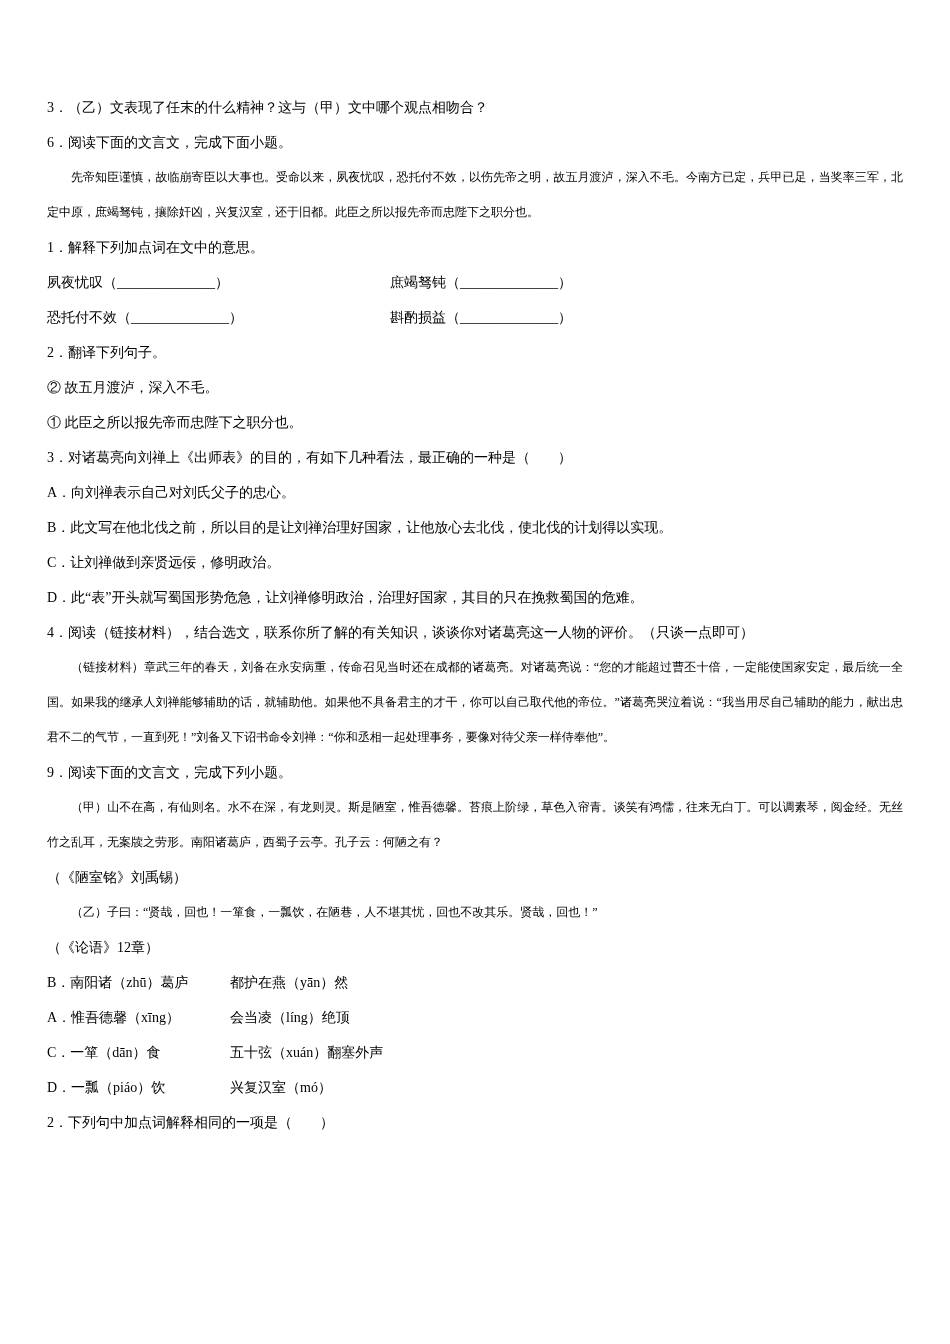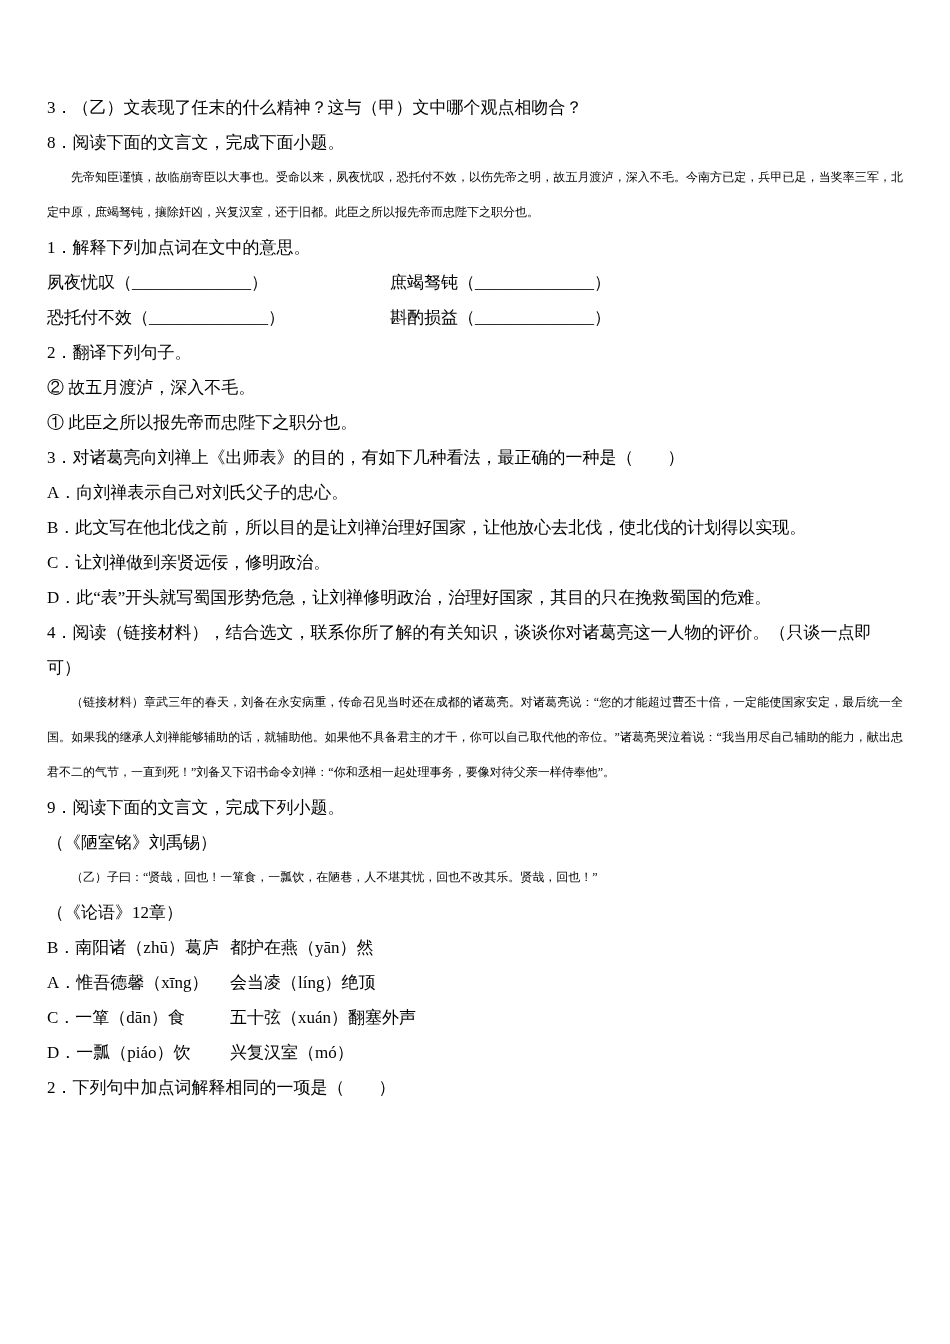--- a/index.html
+++ b/index.html
@@ -12,21 +12,21 @@
     color: #000000;
     background: #ffffff;
   }
   .page {
     width: 950px;
     min-height: 1344px;
     padding: 90px 47px 60px 47px;
     background: #ffffff;
   }
   .line {
-    font-size: 17px;
+    font-size: 14px;
     line-height: 35px;
     white-space: normal;
     text-align: left;
   }
   .para {
     font-size: 12px;
     line-height: 35px;
     text-align: justify;
     text-justify: inter-ideograph;
     text-indent: 2em;
@@ -42,21 +42,21 @@
     text-indent: 0;
   }
 </style>
 </head>
 <body>
 
 <div class="page">
 
   <div class="line">3．（乙）文表现了任末的什么精神？这与（甲）文中哪个观点相吻合？</div>
 
-  <div class="line">8．阅读下面的文言文，完成下面小题。</div>
+  <div class="line">6．阅读下面的文言文，完成下面小题。</div>
 
   <div class="para">先帝知臣谨慎，故临崩寄臣以大事也。受命以来，夙夜忧叹，恐托付不效，以伤先帝之明，故五月渡泸，深入不毛。今南方已定，兵甲已足，当奖率三军，北定中原，庶竭驽钝，攘除奸凶，兴复汉室，还于旧都。此臣之所以报先帝而忠陛下之职分也。</div>
 
   <div class="line">1．解释下列加点词在文中的意思。</div>
 
   <div class="line pair">
     <span class="col-a">夙夜忧叹（______________）</span><span>庶竭驽钝（______________）</span>
   </div>
 
   <div class="line pair">
@@ -78,20 +78,21 @@
   <div class="line">C．让刘禅做到亲贤远佞，修明政治。</div>
 
   <div class="line">D．此“表”开头就写蜀国形势危急，让刘禅修明政治，治理好国家，其目的只在挽救蜀国的危难。</div>
 
   <div class="line">4．阅读（链接材料），结合选文，联系你所了解的有关知识，谈谈你对诸葛亮这一人物的评价。（只谈一点即可）</div>
 
   <div class="para">（链接材料）章武三年的春天，刘备在永安病重，传命召见当时还在成都的诸葛亮。对诸葛亮说：“您的才能超过曹丕十倍，一定能使国家安定，最后统一全国。如果我的继承人刘禅能够辅助的话，就辅助他。如果他不具备君主的才干，你可以自己取代他的帝位。”诸葛亮哭泣着说：“我当用尽自己辅助的能力，献出忠君不二的气节，一直到死！”刘备又下诏书命令刘禅：“你和丞相一起处理事务，要像对待父亲一样侍奉他”。</div>
 
   <div class="line">9．阅读下面的文言文，完成下列小题。</div>
 
+  <div class="para">（甲）山不在高，有仙则名。水不在深，有龙则灵。斯是陋室，惟吾德馨。苔痕上阶绿，草色入帘青。谈笑有鸿儒，往来无白丁。可以调素琴，阅金经。无丝竹之乱耳，无案牍之劳形。南阳诸葛庐，西蜀子云亭。孔子云：何陋之有？</div>
 
   <div class="line">（《陋室铭》刘禹锡）</div>
 
   <div class="para">（乙）子曰：“贤哉，回也！一箪食，一瓢饮，在陋巷，人不堪其忧，回也不改其乐。贤哉，回也！”</div>
 
   <div class="line">（《论语》12章）</div>
 
 
   <div class="line pair-narrow">
     <span class="col-a">B．南阳诸（zhū）葛庐</span><span>都护在燕（yān）然</span>

